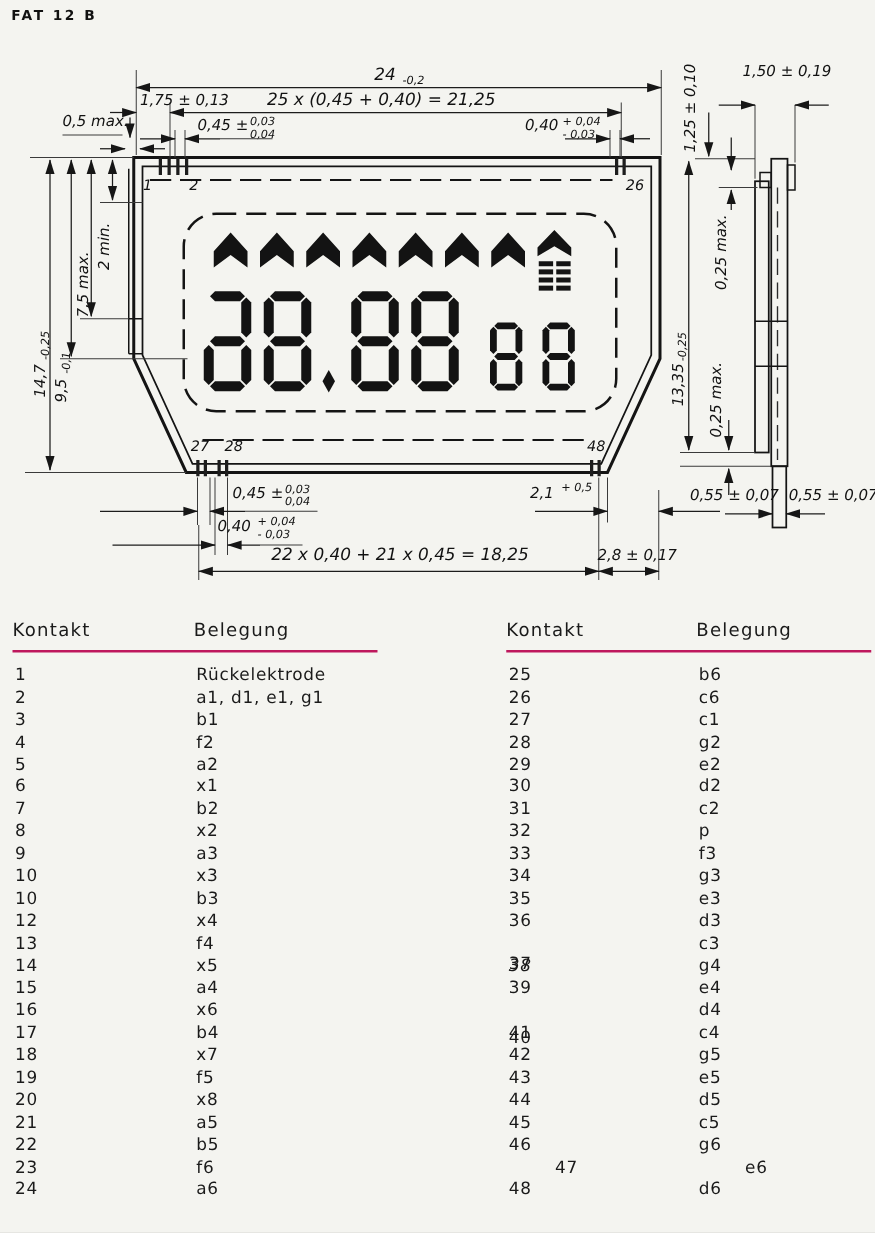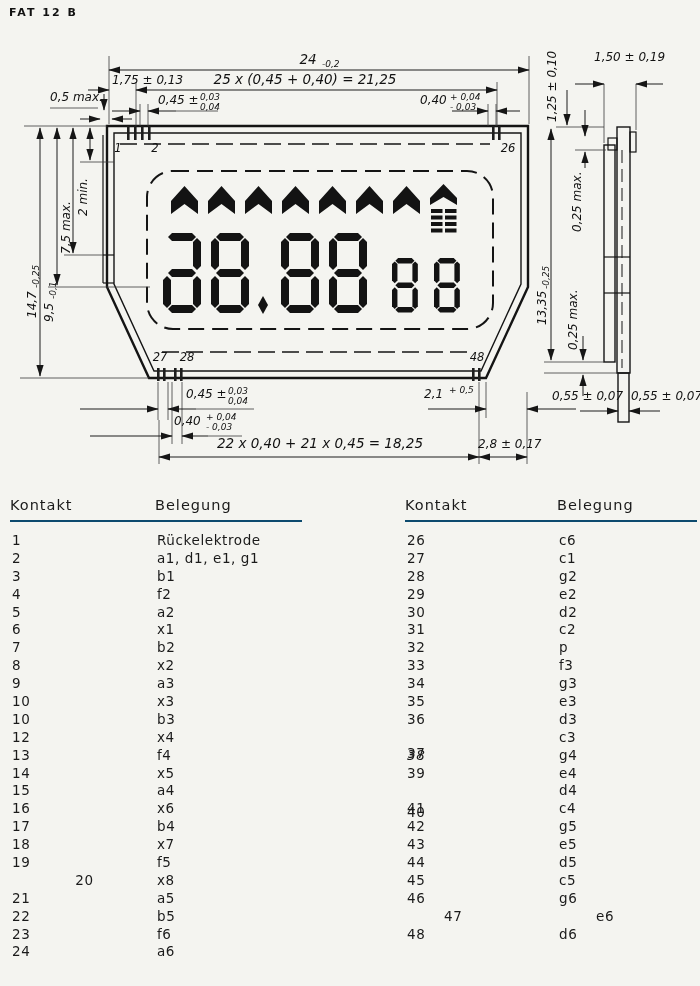--- a/index.html
+++ b/index.html
@@ -19,21 +19,21 @@
   .seg{fill:#131313;}
   .pad{fill:#1d1d1d;}
   .dt{font-family:"DejaVu Sans",sans-serif;font-style:italic;font-size:12px;fill:#121212;}
   .db{font-family:"DejaVu Sans",sans-serif;font-style:italic;font-size:13.5px;fill:#121212;}
   .ds{font-family:"DejaVu Sans",sans-serif;font-style:italic;font-size:9px;fill:#121212;}
   .cn{font-family:"DejaVu Sans",sans-serif;font-style:italic;font-size:11.5px;fill:#121212;}
   .ptable{position:absolute;top:497px;width:292px;}
   .pt-left{left:10px;}
   .pt-right{left:405px;}
   .thead{display:flex;font-size:14.5px;letter-spacing:1px;padding-bottom:7px;
-         border-bottom:2px solid #0c4a6e;}
+         border-bottom:2px solid #be185d;}
   .thead .c1{width:145px;}
   .pt-right .c1{width:152px;}
   .tbody{padding-top:9px;}
   .trow{display:flex;height:17.9px;font-size:13.5px;letter-spacing:.6px;align-items:center;}
   .trow .c1{padding-left:2px;}
 </style>
 </head>
 <body>
 
 <div class="page">
@@ -338,21 +338,21 @@
         </div>
         <div class="trow">
           <span class="c1" style="width: 145px;">18</span>
           <span class="c2">x7</span>
         </div>
         <div class="trow">
           <span class="c1" style="width: 145px;">19</span>
           <span class="c2">f5</span>
         </div>
         <div class="trow">
-          <span class="c1" style="width: 145px; text-align: center;">20</span>
+          <span class="c1" style="width: 145px;">20</span>
           <span class="c2">x8</span>
         </div>
         <div class="trow">
           <span class="c1" style="width: 145px;">21</span>
           <span class="c2">a5</span>
         </div>
         <div class="trow">
           <span class="c1" style="width: 145px;">22</span>
           <span class="c2">b5</span>
         </div>
@@ -367,20 +367,24 @@
       </div>
   </div>
 
   <div class="ptable pt-right">
     <div class="thead">
       <span class="c1">Kontakt</span>
       <span class="c2">Belegung</span>
     </div>
     <div class="tbody">
         <div class="trow">
+          <span class="c1" style="width: 152px;">25</span>
+          <span class="c2">b6</span>
+        </div>
+        <div class="trow">
           <span class="c1" style="width: 152px;">26</span>
           <span class="c2">c6</span>
         </div>
         <div class="trow">
           <span class="c1" style="width: 152px;">27</span>
           <span class="c2">c1</span>
         </div>
         <div class="trow">
           <span class="c1" style="width: 152px;">28</span>
           <span class="c2">g2</span>

